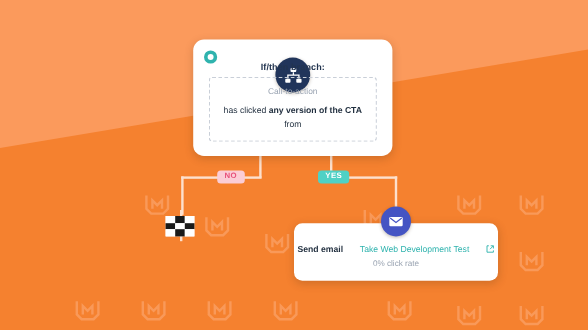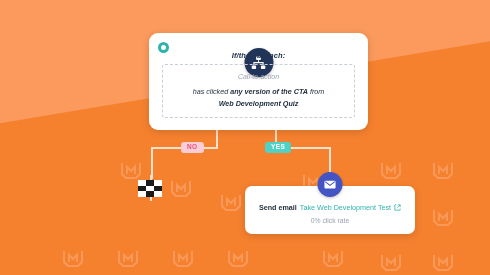--- a/index.html
+++ b/index.html
@@ -49,28 +49,27 @@
   .conn {
     position: absolute;
     background: #fde0cd;
   }
   .conn-v { width: 2px; }
   .conn-h { height: 2px; }
 
   
   .branch-card {
     position: absolute;
-    left: 149px;
+    left: 161px;
     top: 33px;
-    width: 219px;
+    width: 166px;
     height: 97px;
     background: #ffffff;
     border-radius: 9px;
     box-shadow: 0 2px 7px rgba(80, 50, 20, 0.22);
-    font-style: italic;
   }
   .card-dot {
     position: absolute;
     left: 9px;
     top: 9px;
     width: 11px;
     height: 11px;
     border-radius: 50%;
     border: 3px solid #2fb3ae;
     box-sizing: border-box;
@@ -213,21 +212,21 @@
     box-shadow: 0 1px 3px rgba(60, 35, 10, 0.3);
   }
   .email-badge svg { display: block; }
   .email-line {
     margin-top: 7px;
     font-size: 7.2px;
     color: #1f2d3d;
     white-space: nowrap;
     display: flex;
     align-items: center;
-    gap: 3px;
+    gap: 14px;
   }
   .email-action { font-weight: bold; }
   .email-link {
     color: #2fb3ae;
     font-weight: normal;
     text-decoration: none;
   }
   .ext-icon { display: inline-flex; }
   .email-rate {
     margin-top: 5px;
@@ -358,21 +357,20 @@
 
     <div class="card-title">If/then branch:</div>
 
     <div class="criteria-box">
       <div class="criteria-label">Call-to-action</div>
       <div class="criteria-text">
         <span>has clicked</span>
         <b>any version of the CTA</b>
         <span>from</span>
         <br>
-        <b>Web Development Quiz</b>
       </div>
     </div>
   </div>
 
   <div class="pill pill-no">NO</div>
   <div class="pill pill-yes">YES</div>
 
   <div class="flag">
     <div class="flag-pole"></div>
     <div class="flag-grid">

